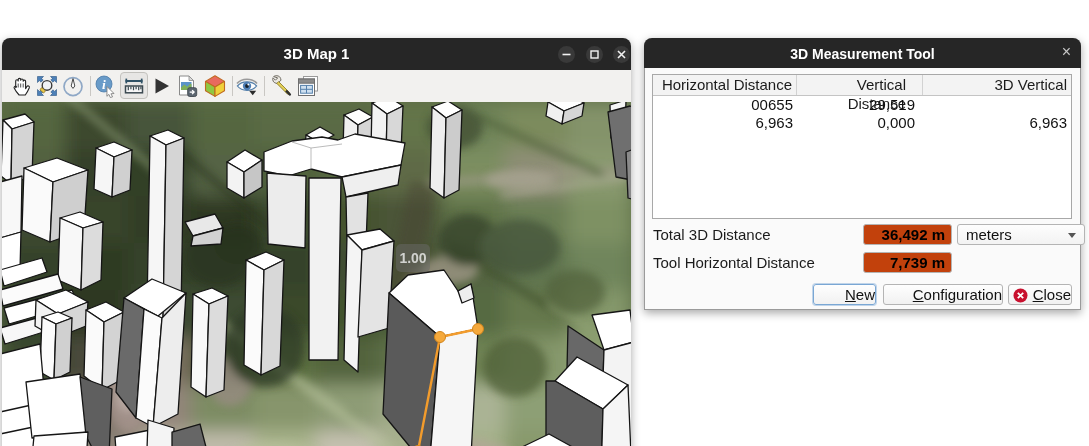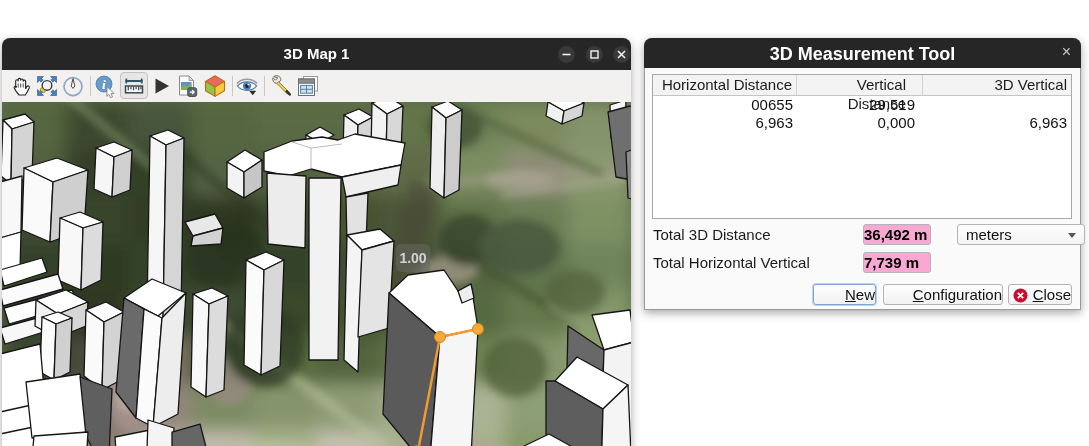--- a/index.html
+++ b/index.html
@@ -11,30 +11,30 @@
   #maptitle .t{position:absolute;left:0;right:0;top:0;height:32px;line-height:32px;text-align:center;color:#ffffff;font-weight:bold;font-size:15px;}
   .wbtn{position:absolute;top:8px;width:17px;height:17px;border-radius:50%;background:#393939;}
   .wbtn svg{position:absolute;left:0;top:0;}
   #toolbar{position:absolute;left:0;top:32px;width:629px;height:32px;background:#f2f1ef;border-bottom:1px solid #d8d6d2;}
   .ticon{position:absolute;top:4px;width:24px;height:24px;}
   .tsep{position:absolute;top:6px;width:1px;height:20px;background:#c9c7c3;}
   #mapview{position:absolute;left:0;top:64px;width:629px;height:376px;overflow:hidden;background:#86efac;}
   
   #dlg{left:644px;top:6px;width:437px;height:272px;border-radius:8px 8px 0 0;background:#fafafa;border:1px solid #9a9a9a;border-top:none;box-sizing:border-box;}
   #dlgtitle{position:absolute;left:-1px;top:0;width:437px;height:30px;background:#262626;border-radius:8px 8px 0 0;}
-  #dlgtitle .t{position:absolute;left:0;right:0;top:1px;height:30px;line-height:30px;text-align:center;color:#ffffff;font-weight:bold;font-size:18px;}
+  #dlgtitle .t{position:absolute;left:0;right:0;top:1px;height:30px;line-height:30px;text-align:center;color:#ffffff;font-weight:bold;font-size:14px;}
   #dlgtitle .x{position:absolute;right:10px;top:0;height:30px;line-height:28px;color:#c8c8c8;font-size:16px;}
   #tbl{position:absolute;left:7px;top:36px;width:420px;height:145px;background:#ffffff;border:1px solid #a8a8a8;box-sizing:border-box;}
   #tblhead{position:absolute;left:0;top:0;width:100%;height:20px;background:#f3f3f3;border-bottom:1px solid #c4c4c4;display:flex;align-items:center;}
   #tblhead div{box-sizing:border-box;height:20px;line-height:19px;font-size:15px;color:#1b1b1b;text-align:right;padding-right:4px;border-right:1px solid #d2d2d2;}
   #tblhead div:last-child{border-right:none;}
   .trow{position:absolute;width:100%;height:18px;font-size:15px;color:#111;}
   .trow span{position:absolute;text-align:right;line-height:18px;}
   .dlabel{position:absolute;left:8px;font-size:15px;color:#1b1b1b;height:21px;line-height:21px;}
-  .dfield{position:absolute;left:218px;width:68px;height:21px;background:#f9a8d4;border:1px solid #b4b4b4;border-radius:3px;box-sizing:border-box;font-weight:bold;font-size:15px;text-align:right;padding-right:12px;line-height:19px;color:#000;}
+  .dfield{position:absolute;left:218px;width:89px;height:21px;background:#c2410c;border:1px solid #b4b4b4;border-radius:3px;box-sizing:border-box;font-weight:bold;font-size:15px;text-align:right;padding-right:6px;line-height:19px;color:#000;}
   #combo{position:absolute;left:312px;top:186px;width:128px;height:21px;background:linear-gradient(#fdfdfd,#f3f3f3);border:1px solid #b4b4b4;border-radius:3px;box-sizing:border-box;font-size:15px;line-height:19px;padding-left:8px;color:#111;}
   #combo .arr{position:absolute;right:8px;top:8px;width:0;height:0;border-left:4.5px solid transparent;border-right:4.5px solid transparent;border-top:5px solid #555;}
   .btn{position:absolute;top:246px;height:21px;background:linear-gradient(#fefefe,#f1f1f1);border:1px solid #b4b4b4;border-radius:3px;box-sizing:border-box;font-size:15px;text-align:right;line-height:19px;color:#111;}
   .btn u{text-decoration:underline;}
 </style>
 </head>
 <body>
 
   <div class="win" id="mapwin">
     <div id="maptitle">
@@ -422,21 +422,21 @@
       </div>
       <div class="trow" style="top:39px;">
         <span style="left:0;width:140px;">6,963</span>
         <span style="left:144px;width:118px;">0,000</span>
         <span style="left:270px;width:144px;">6,963</span>
       </div>
     </div>
     <div class="dlabel" style="top:186px;">Total 3D Distance</div>
     <div class="dfield" style="top:186px;">36,492&nbsp;m</div>
     <div id="combo">meters<div class="arr"></div></div>
-    <div class="dlabel" style="top:214px;">Total Horizontal Vertical</div>
+    <div class="dlabel" style="top:214px;">Tool Horizontal Distance</div>
     <div class="dfield" style="top:214px;">7,739&nbsp;m</div>
     <div class="btn" style="left:168px;width:63px;border-color:#7aa7d4;box-shadow:0 0 0 1px rgba(122,167,212,0.45);"><u>N</u>ew</div>
     <div class="btn" style="left:238px;width:120px;"><u>C</u>onfiguration</div>
     <div class="btn" style="left:363px;width:64px;padding-left:14px;">
       <svg width="15" height="15" viewBox="0 0 15 15" style="position:absolute;left:4px;top:2.5px;">
         <circle cx="7.5" cy="7.5" r="7" fill="#c8102e"></circle>
         <path d="M4.8 4.8 L10.2 10.2 M10.2 4.8 L4.8 10.2" stroke="#fff" stroke-width="1.8"></path>
       </svg>
       <u>C</u>lose</div>
   </div>

